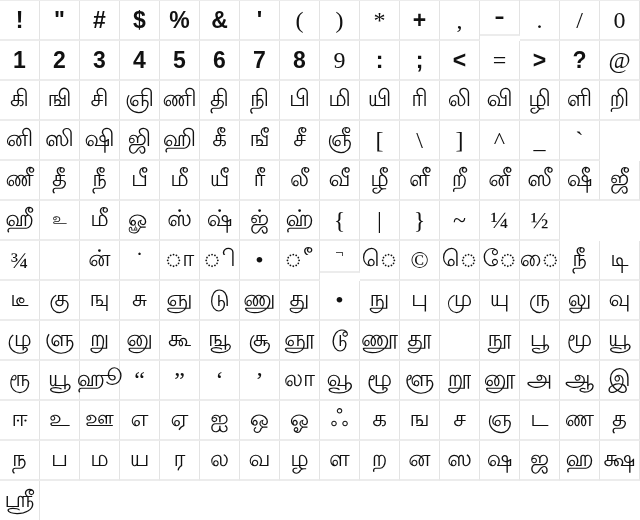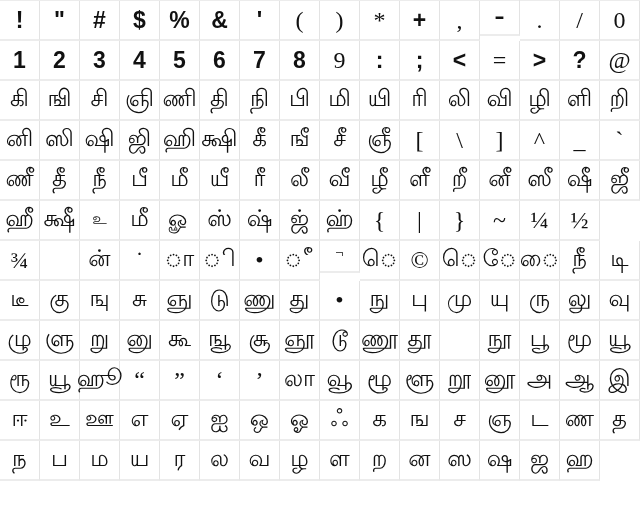--- a/index.html
+++ b/index.html
@@ -81,21 +81,20 @@
       <div class="cell c-t">ழி</div>
       <div class="cell c-t">ளி</div>
       <div class="cell c-t">றி</div>
     </div>
     <div class="row">
       <div class="cell c-t">னி</div>
       <div class="cell c-t">ஸி</div>
       <div class="cell c-t">ஷி</div>
       <div class="cell c-t">ஜி</div>
       <div class="cell c-t">ஹி</div>
-      <div class="cell c-t">க்ஷி</div>
       <div class="cell c-t">கீ</div>
       <div class="cell c-t">ஙீ</div>
       <div class="cell c-t">சீ</div>
       <div class="cell c-t">ஞீ</div>
       <div class="cell c-s">[</div>
       <div class="cell c-s">\</div>
       <div class="cell c-s">]</div>
       <div class="cell c-s">^</div>
       <div class="cell c-s">_</div>
       <div class="cell c-s">`</div>
@@ -113,21 +112,20 @@
       <div class="cell c-t">ழீ</div>
       <div class="cell c-t">ளீ</div>
       <div class="cell c-t">றீ</div>
       <div class="cell c-t">னீ</div>
       <div class="cell c-t">ஸீ</div>
       <div class="cell c-t">ஷீ</div>
       <div class="cell c-t">ஜீ</div>
     </div>
     <div class="row">
       <div class="cell c-t">ஹீ</div>
-      <div class="cell c-t">க்ஷீ</div>
       <div class="cell c-t c-q">உ</div>
       <div class="cell c-t">மீ</div>
       <div class="cell c-t">ௐ</div>
       <div class="cell c-t">ஸ்</div>
       <div class="cell c-t">ஷ்</div>
       <div class="cell c-t">ஜ்</div>
       <div class="cell c-t">ஹ்</div>
       <div class="cell c-s">{</div>
       <div class="cell c-s">|</div>
       <div class="cell c-s">}</div>
@@ -234,22 +232,24 @@
       <div class="cell c-t">ல</div>
       <div class="cell c-t">வ</div>
       <div class="cell c-t">ழ</div>
       <div class="cell c-t">ள</div>
       <div class="cell c-t">ற</div>
       <div class="cell c-t">ன</div>
       <div class="cell c-t">ஸ</div>
       <div class="cell c-t">ஷ</div>
       <div class="cell c-t">ஜ</div>
       <div class="cell c-t">ஹ</div>
+      <div class="cell c-t">க்ஷ</div>
     </div>
     <div class="row last">
+      <div class="cell c-t bordered">ஸ்ரீ</div>
       <div class="cell"></div>
       <div class="cell"></div>
       <div class="cell"></div>
       <div class="cell"></div>
       <div class="cell"></div>
       <div class="cell"></div>
       <div class="cell"></div>
       <div class="cell"></div>
       <div class="cell"></div>
       <div class="cell"></div>

